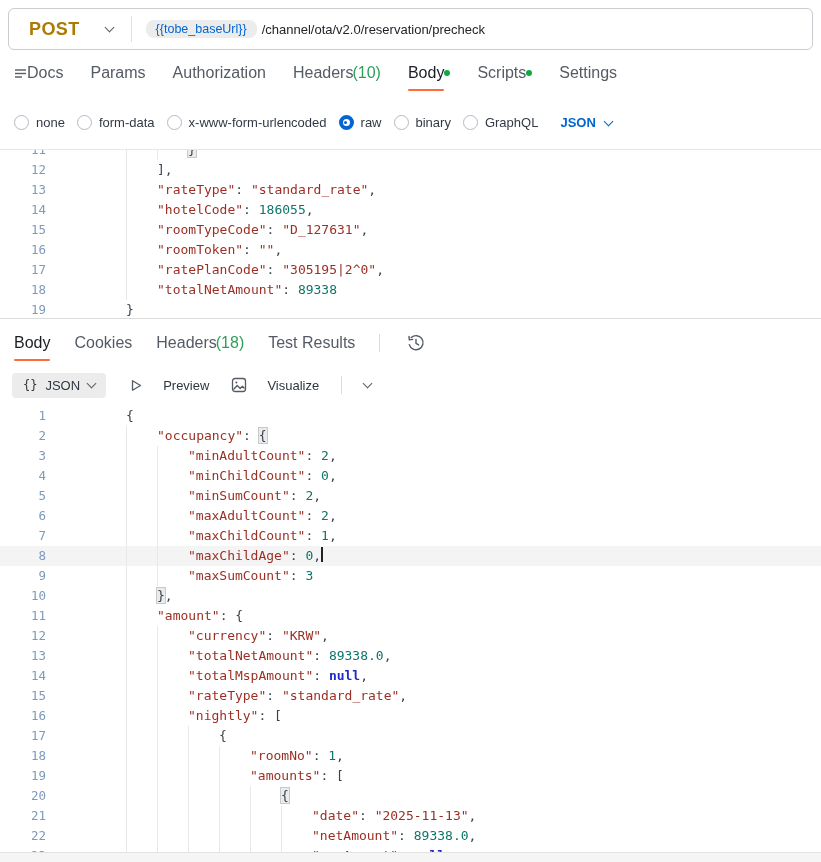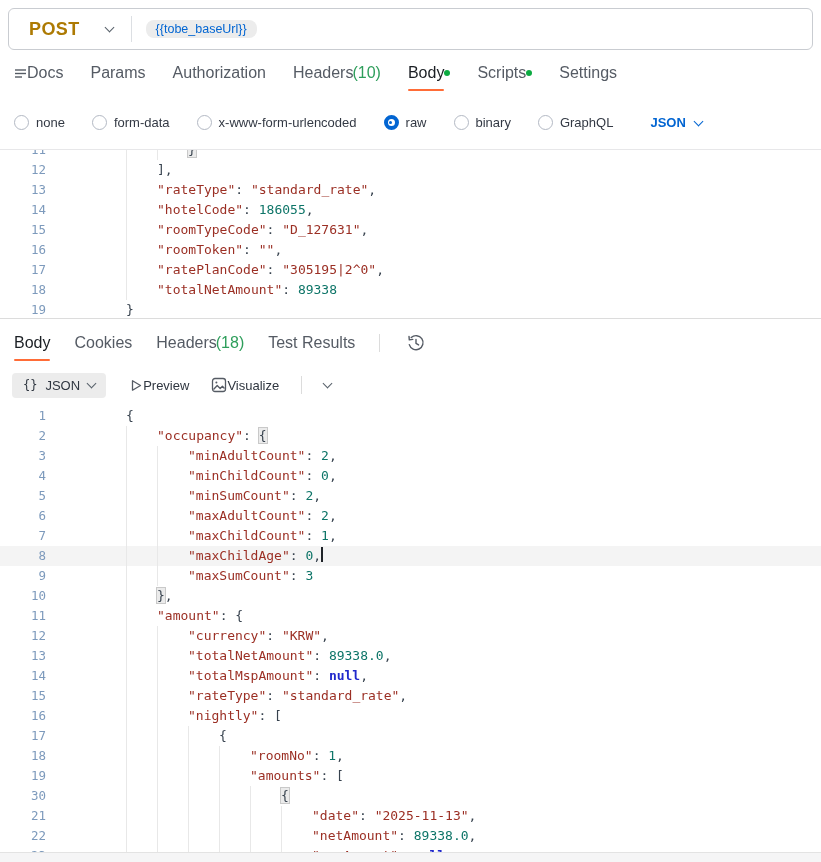--- a/index.html
+++ b/index.html
@@ -28,21 +28,21 @@
   .tab .lbl { position:relative; display:inline-block; }
   .tab.active { color:#1b1f24; }
   .tab.active .lbl::after { content:""; position:absolute; left:0; right:0; bottom:-9px;
                             height:2px; background:#ff6c37; border-radius:1px; }
   .count { color:#2e9e5b; margin-left:-1px; }
   .dot { width:6px; height:6px; border-radius:50%; background:#0caa41; display:inline-block; }
   .tab-sep { width:1px; height:18px; background:#dcdcdc; margin:0 2px 0 0; }
   .icon-btn { display:flex; align-items:center; cursor:pointer; }
 
   
-  .radio-row { height:54px; display:flex; align-items:center; gap:27px; padding-left:14px;
+  .radio-row { height:54px; display:flex; align-items:center; gap:12px; padding-left:14px;
                border-bottom:1px solid #e7e7e9; }
   .radio-opt { display:flex; align-items:center; gap:7px; font-size:13px; color:#333944; cursor:pointer; }
   .radio { width:15px; height:15px; border-radius:50%; border:1.5px solid #b3b9c4; background:#fff;
            position:relative; flex:0 0 15px; }
   .radio.sel { border:4.5px solid #0265d2; }
   .radio.sel::after { content:""; position:absolute; left:1.5px; top:1.5px; width:3px; height:3px;
                       border-radius:50%; background:#0265d2; }
   .lang-select { display:flex; align-items:center; gap:9px; margin-left:10px; cursor:pointer; }
   .lang-select .lang { color:#0265d2; font-weight:700; font-size:13px; }
 
@@ -65,41 +65,42 @@
   .tk-u { color:#2129cc; font-weight:700; }
   .tk-p { color:#37424e; }
   .tk-b { color:#37424e; background:#ebebeb; box-shadow:0 0 0 1px #c9c9c9; }
   .caret { display:inline-block; width:2px; height:15px; background:#1f2328; vertical-align:-2px; }
 
   
   .resp-toolbar { height:38px; display:flex; align-items:center; padding-left:12px; gap:22px; }
   .fmt-btn { display:flex; align-items:center; gap:8px; background:#ececec; border-radius:4px;
              padding:5px 11px; font-size:13px; color:#2f3640; cursor:pointer; }
   .braces { font-family:"DejaVu Sans Mono", monospace; font-size:12px; color:#2f3640; }
-  .tool { display:flex; align-items:center; gap:0; font-size:13px; color:#2f3640; cursor:pointer; }
+  .tool { display:flex; align-items:center; gap:20px; font-size:13px; color:#2f3640; cursor:pointer; }
   .tool svg { display:block; }
   .tb-sep { width:1px; height:18px; background:#dcdcdc; }
 
   .bottom-strip { height:10px; background:#f5f5f6; border-top:1px solid #e3e3e3; }
 
   svg.ic { display:block; }
 </style>
 </head>
 <body>
 
 <div class="app">
 
   <div class="url-bar">
     <div class="method-select">
       <span class="method">POST</span>
       <span class="chev"></span>
     </div>
     <div class="vsep"></div>
     <div class="url-input">
       <span class="var-pill">{{tobe_baseUrl}}</span>
+      <span class="url-path">/channel/ota/v2.0/reservation/precheck</span>
     </div>
   </div>
 
   <div class="tabs req-tabs">
     <div class="tab">
       <svg class="ic" width="13" height="11" viewBox="0 0 13 11">
         <g stroke="#555b64" stroke-width="1.4">
             <line x1="1" y1="2" x2="12" y2="2"></line>
             <line x1="1" y1="5.5" x2="12" y2="5.5"></line>
             <line x1="1" y1="9" x2="8" y2="9"></line>
@@ -237,21 +238,21 @@
         <div class="cl"><span class="ln">10</span><span class="lc"><span class="g"></span><span class="cd"><span class="tk-b">}</span><span class="tk-p">,</span></span></span></div>
         <div class="cl"><span class="ln">11</span><span class="lc"><span class="g"></span><span class="cd"><span class="tk-k">"amount"</span><span class="tk-p">: </span><span class="tk-p">{</span></span></span></div>
         <div class="cl"><span class="ln">12</span><span class="lc"><span class="g"></span><span class="g"></span><span class="cd"><span class="tk-k">"currency"</span><span class="tk-p">: </span><span class="tk-s">"KRW"</span><span class="tk-p">,</span></span></span></div>
         <div class="cl"><span class="ln">13</span><span class="lc"><span class="g"></span><span class="g"></span><span class="cd"><span class="tk-k">"totalNetAmount"</span><span class="tk-p">: </span><span class="tk-n">89338.0</span><span class="tk-p">,</span></span></span></div>
         <div class="cl"><span class="ln">14</span><span class="lc"><span class="g"></span><span class="g"></span><span class="cd"><span class="tk-k">"totalMspAmount"</span><span class="tk-p">: </span><span class="tk-u">null</span><span class="tk-p">,</span></span></span></div>
         <div class="cl"><span class="ln">15</span><span class="lc"><span class="g"></span><span class="g"></span><span class="cd"><span class="tk-k">"rateType"</span><span class="tk-p">: </span><span class="tk-s">"standard_rate"</span><span class="tk-p">,</span></span></span></div>
         <div class="cl"><span class="ln">16</span><span class="lc"><span class="g"></span><span class="g"></span><span class="cd"><span class="tk-k">"nightly"</span><span class="tk-p">: </span><span class="tk-p">[</span></span></span></div>
         <div class="cl"><span class="ln">17</span><span class="lc"><span class="g"></span><span class="g"></span><span class="g"></span><span class="cd"><span class="tk-p">{</span></span></span></div>
         <div class="cl"><span class="ln">18</span><span class="lc"><span class="g"></span><span class="g"></span><span class="g"></span><span class="g"></span><span class="cd"><span class="tk-k">"roomNo"</span><span class="tk-p">: </span><span class="tk-n">1</span><span class="tk-p">,</span></span></span></div>
         <div class="cl"><span class="ln">19</span><span class="lc"><span class="g"></span><span class="g"></span><span class="g"></span><span class="g"></span><span class="cd"><span class="tk-k">"amounts"</span><span class="tk-p">: </span><span class="tk-p">[</span></span></span></div>
-        <div class="cl"><span class="ln">30</span><span class="lc"><span class="g"></span><span class="g"></span><span class="g"></span><span class="g"></span><span class="g"></span><span class="cd"><span class="tk-b">{</span></span></span></div>
+        <div class="cl"><span class="ln">20</span><span class="lc"><span class="g"></span><span class="g"></span><span class="g"></span><span class="g"></span><span class="g"></span><span class="cd"><span class="tk-b">{</span></span></span></div>
         <div class="cl"><span class="ln">21</span><span class="lc"><span class="g"></span><span class="g"></span><span class="g"></span><span class="g"></span><span class="g"></span><span class="g"></span><span class="cd"><span class="tk-k">"date"</span><span class="tk-p">: </span><span class="tk-s">"2025-11-13"</span><span class="tk-p">,</span></span></span></div>
         <div class="cl"><span class="ln">22</span><span class="lc"><span class="g"></span><span class="g"></span><span class="g"></span><span class="g"></span><span class="g"></span><span class="g"></span><span class="cd"><span class="tk-k">"netAmount"</span><span class="tk-p">: </span><span class="tk-n">89338.0</span><span class="tk-p">,</span></span></span></div>
         <div class="cl"><span class="ln">23</span><span class="lc"><span class="g"></span><span class="g"></span><span class="g"></span><span class="g"></span><span class="g"></span><span class="g"></span><span class="cd"><span class="tk-k">"mspAmount"</span><span class="tk-p">: </span><span class="tk-u">null</span><span class="tk-p">,</span></span></span></div>
       </div>
   </div>
 
   <div class="bottom-strip"></div>
 
 </div>
 

